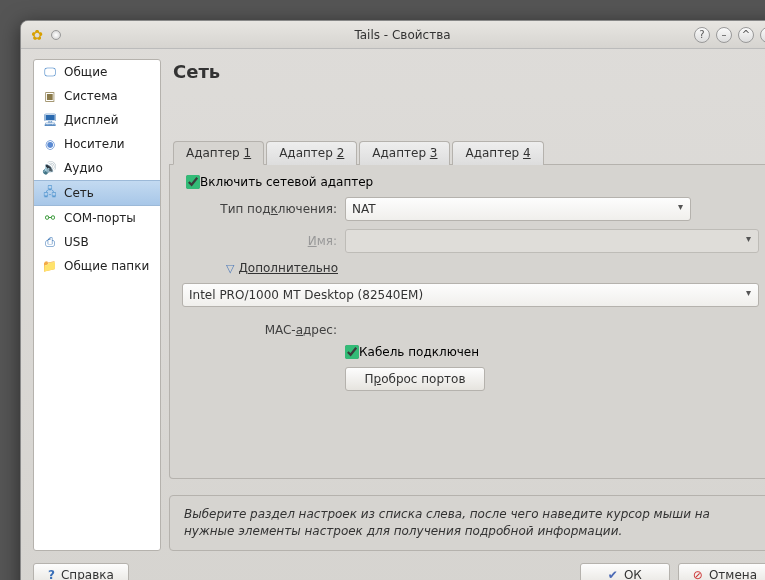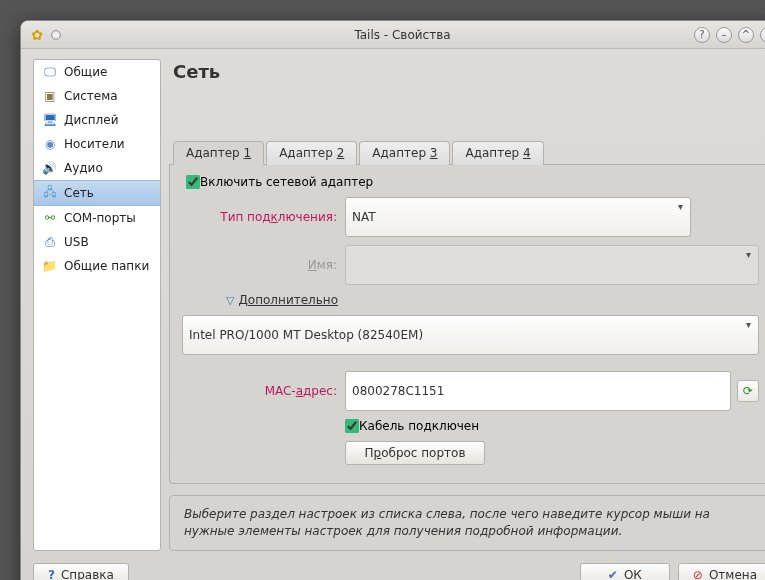--- a/index.html
+++ b/index.html
@@ -22,29 +22,29 @@
 .main { flex: 1; display: flex; flex-direction: column; gap: 8px; min-height: 0; }
 .page-title { font-size: 18px; font-weight: bold; color: #333; padding: 2px 4px 8px 4px; }
 .tab-row { display: flex; border-bottom: 1px solid #b5b2ad; padding-left: 4px; gap: 0; }
 .tab { padding: 4px 12px; border: 1px solid #b5b2ad; border-bottom: none; background: linear-gradient(#eee,#ddd); border-radius: 4px 4px 0 0; margin-right: 2px; cursor: pointer; color: #333; position: relative; top: 1px; margin-top: 42px; }
 .tab.active { background: #d6d4d0; border-bottom: 1px solid #d6d4d0; }
 .tab .ul { text-decoration: underline; }
 
 .panel { flex: 1; border: 1px solid #b5b2ad; border-top: none; border-radius: 0 0 4px 4px; padding: 10px 12px; background: #d6d4d0; display: flex; flex-direction: column; gap: 8px; }
 
 .form-row { display: flex; align-items: center; gap: 8px; }
-.form-row .label { width: 155px; text-align: right; color: #be185d; }
+.form-row .label { width: 155px; text-align: right; color: #404040; }
 .form-row .label.disabled { color: #999; }
 .form-row .label .ul { text-decoration: underline; }
 .form-row .control { flex: 1; }
 
 input[type=checkbox] { width: 14px; height: 14px; accent-color: #3b7; }
 .checkbox-row { display: flex; align-items: center; padding-left: 4px; }
 
-select, input[type=text] { width: 100%; height: 40px; border: 1px solid #b5b2ad; border-radius: 3px; background: linear-gradient(#fdfdfd,#f0efec); padding: 0 6px; color: #333; font-size: 12px; }
+select, input[type=text] { width: 100%; height: 24px; border: 1px solid #b5b2ad; border-radius: 3px; background: linear-gradient(#fdfdfd,#f0efec); padding: 0 6px; color: #333; font-size: 12px; }
 select { appearance: none; background: linear-gradient(#fdfdfd,#f0efec); padding-right: 18px; }
 .select-wrap { position: relative; }
 .select-wrap::after { content: "▾"; position: absolute; right: 8px; top: 4px; color: #555; pointer-events: none; font-size: 10px; }
 select:disabled, input:disabled { background: #e4e2de; color: #999; }
 
 .disclosure { display: flex; align-items: center; gap: 4px; padding-left: 44px; color: #333; cursor: pointer; }
 .disclosure .tri { color: #507bb8; font-size: 11px; }
 .disclosure .txt { text-decoration: underline; }
 
 .mac-row { display: flex; align-items: center; gap: 6px; }
@@ -167,26 +167,20 @@
               <select id="adapter-type"><option>Intel PRO/1000 MT Desktop (82540EM)</option></select>
             </div>
           </div>
 
           <div class="form-row">
           </div>
 
           <div class="form-row">
             <div class="label">
               <span>MAC-</span><span class="ul">а</span><span>дрес:</span>
-            </div>
-            <div class="control mac-row">
-              <input type="text" id="mac" value="0800278C1151" style="">
-              <div class="refresh-btn">
-                <span>⟳</span>
-              </div>
             </div>
           </div>
 
           <div class="form-row">
             <div class="label"></div>
             <div class="control checkbox-row" style="padding-left:0">
               <input type="checkbox" id="cable-cb" checked="" style="">
               <label>
                 <span></span><span class="ul">К</span><span>абель подключен</span>
               </label>

